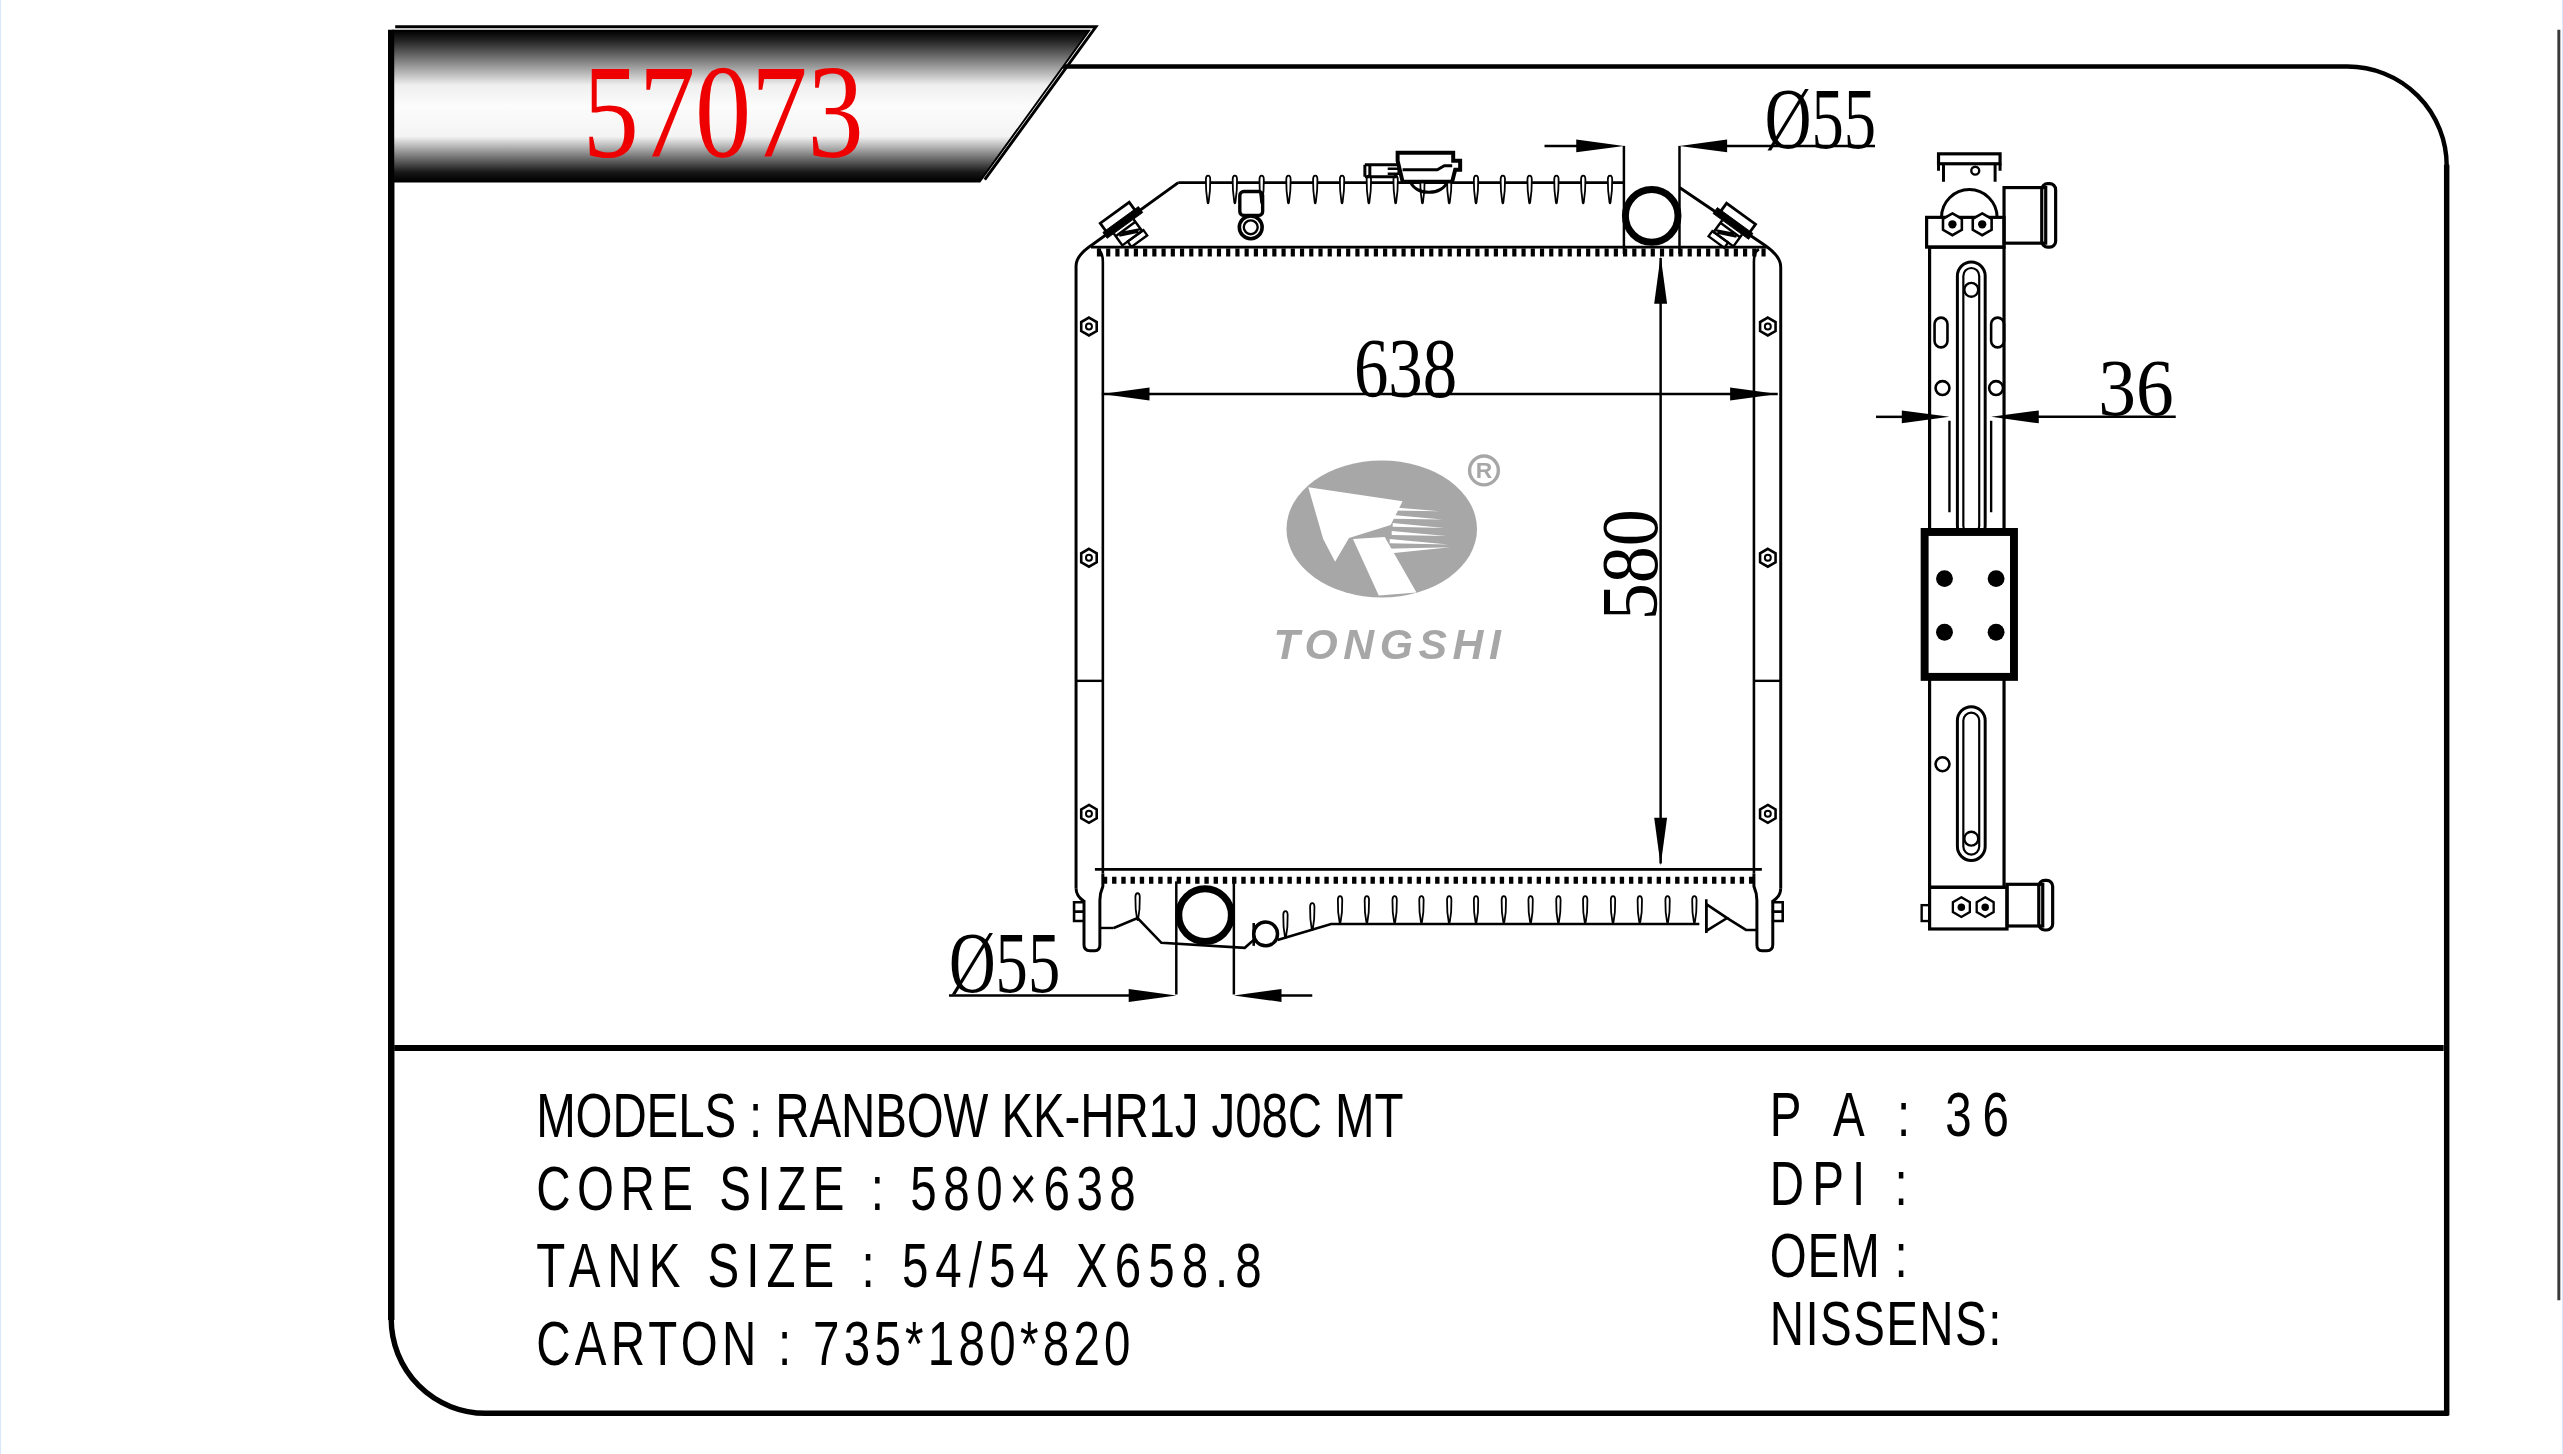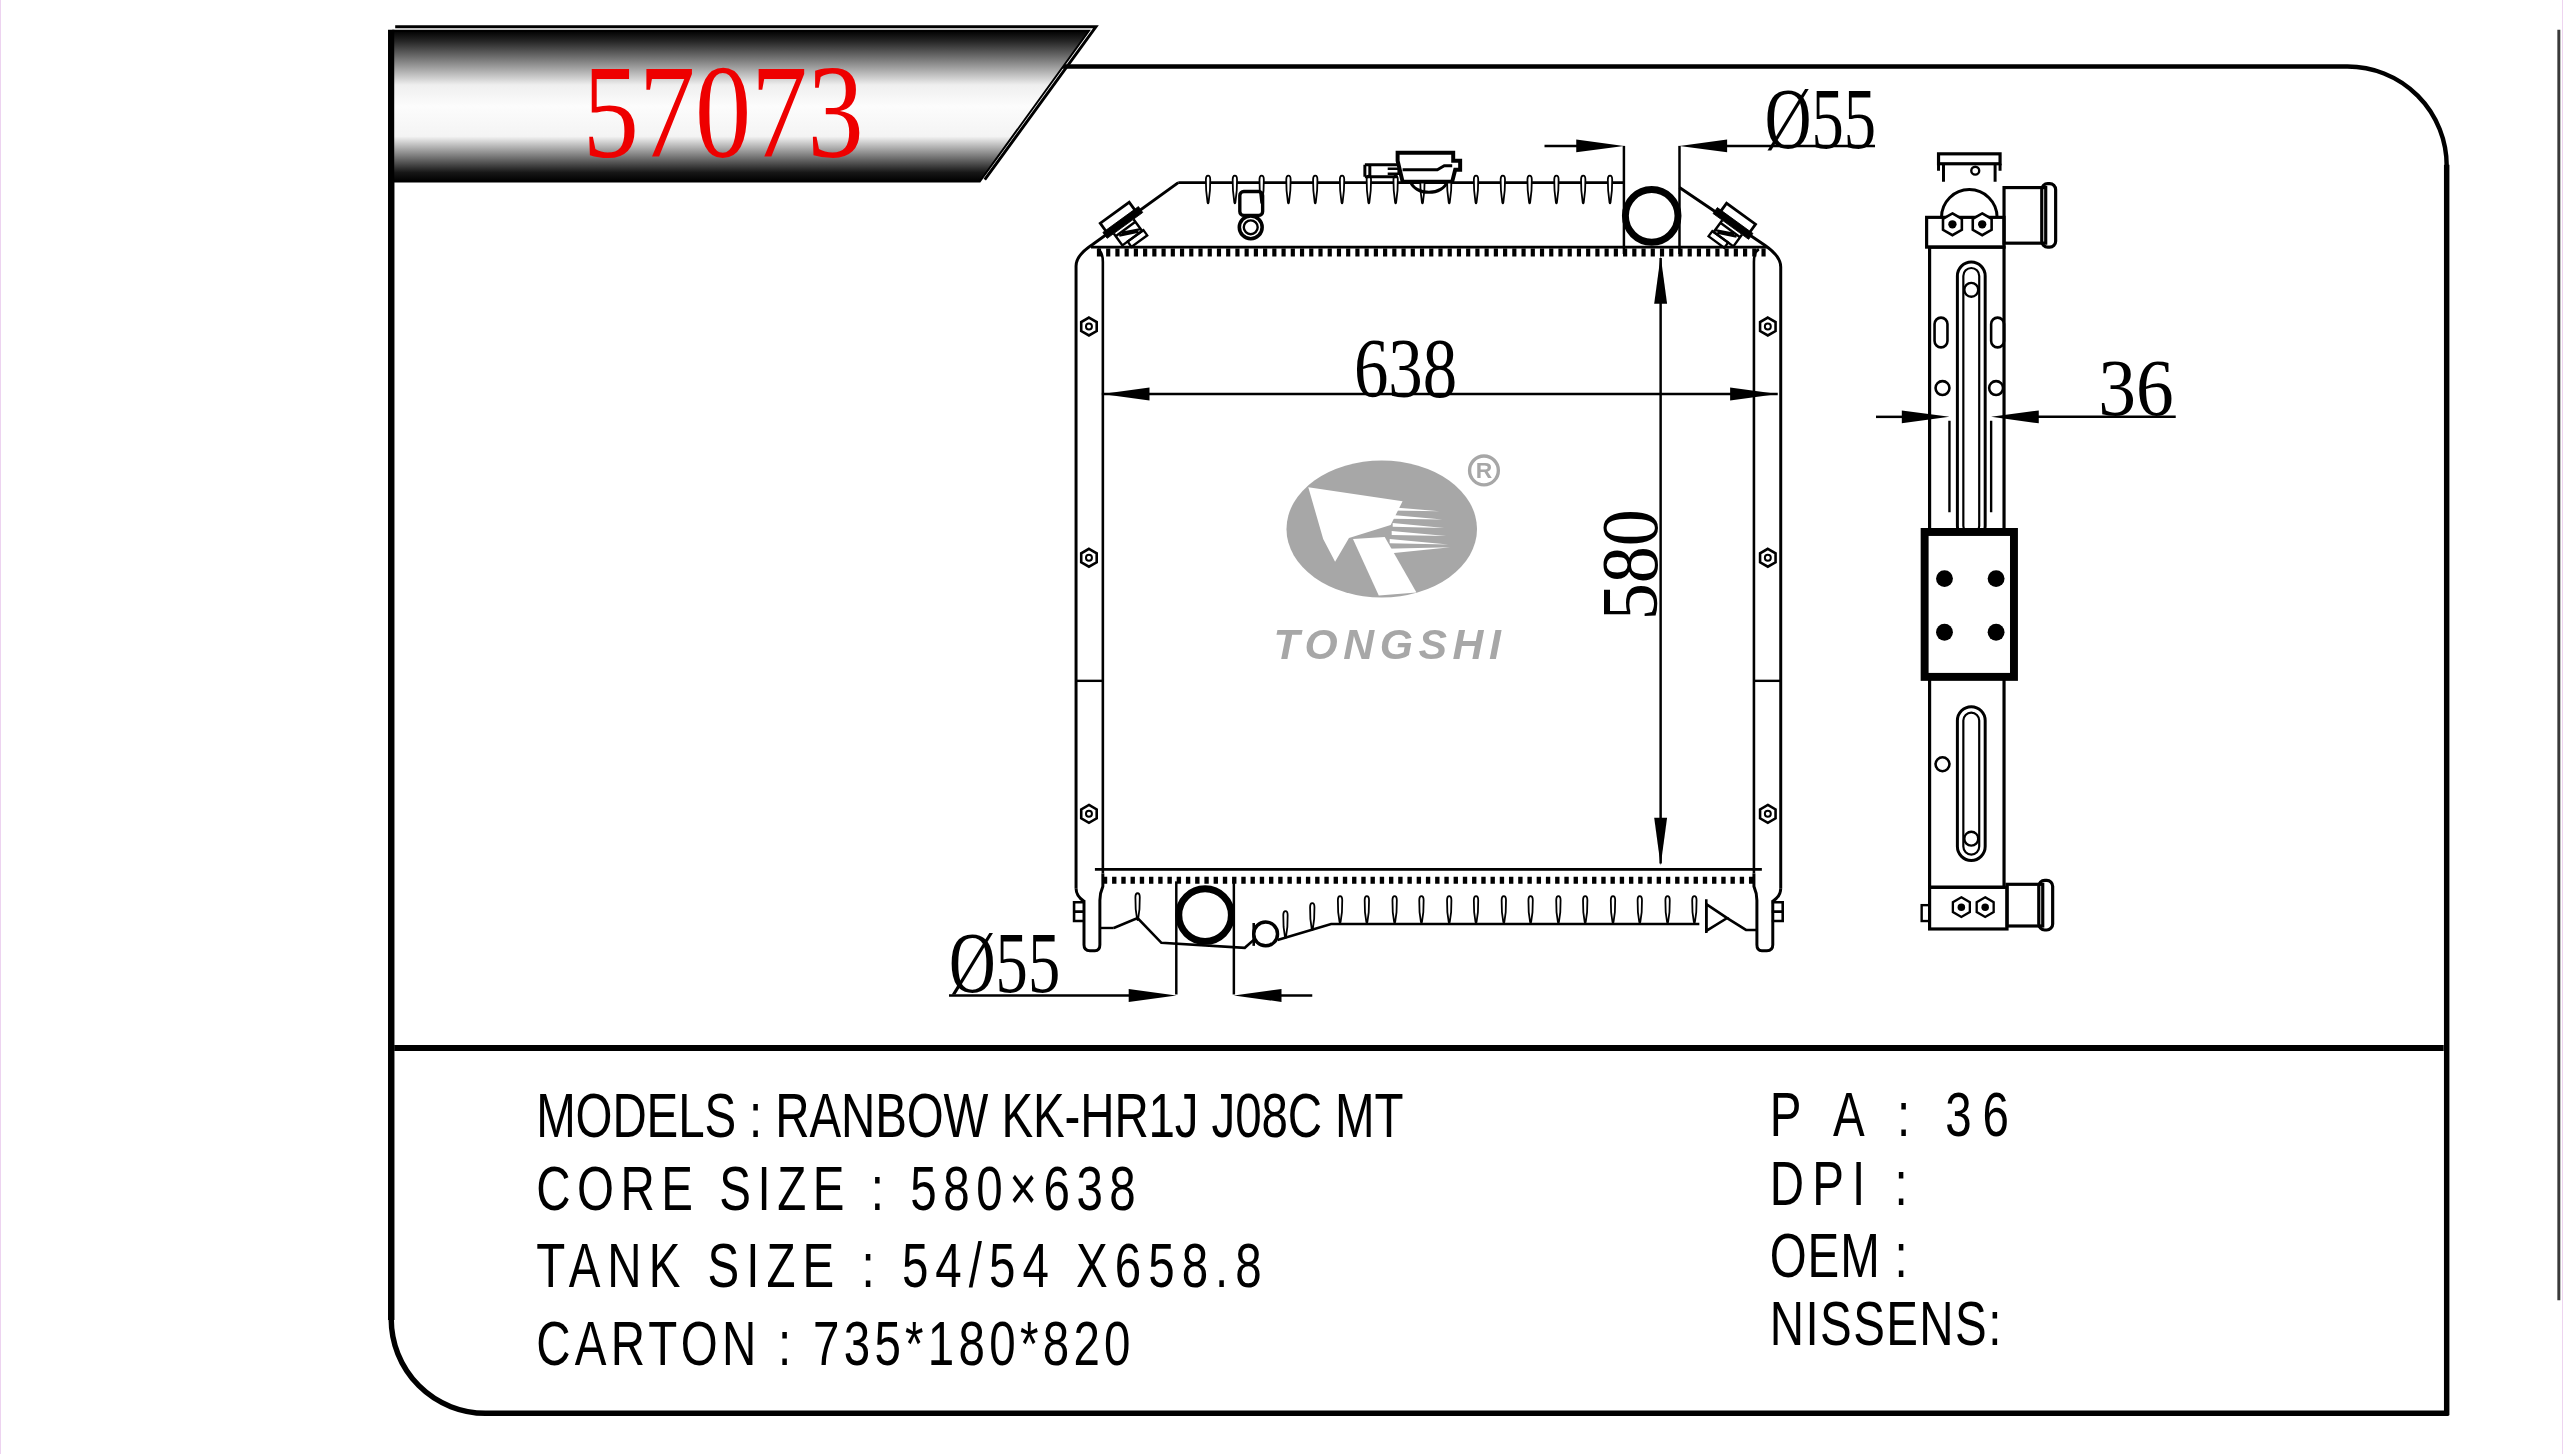--- a/index.html
+++ b/index.html
@@ -1,16 +1,16 @@
 <!DOCTYPE html>
 <html><head>
 <meta charset="utf-8">
 <style>
   html,body{margin:0;padding:0;background:#fff;}
-  #page{position:relative;width:2563px;height:1454px;background:#a21caf;overflow:hidden;}
+  #page{position:relative;width:2563px;height:1454px;background:#3b82f6;overflow:hidden;}
   svg{position:absolute;left:0;top:0;}
   text{font-family:"Liberation Sans",sans-serif;}
   .ser{font-family:"Liberation Serif",serif;}
 </style>
 </head>
 <body>
 <div id="page">
 <svg width="2563" height="1454" viewBox="0 0 2582 1465">
 <defs>
   <linearGradient id="bannerGrad" x1="0" y1="31" x2="0" y2="183" gradientUnits="userSpaceOnUse">

